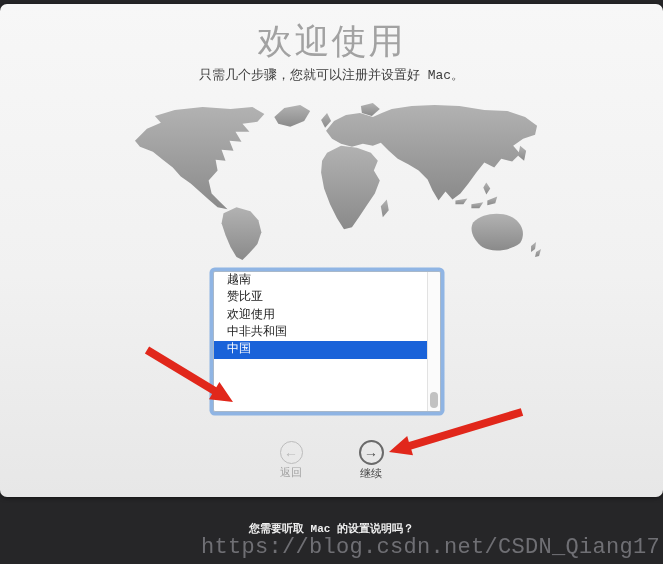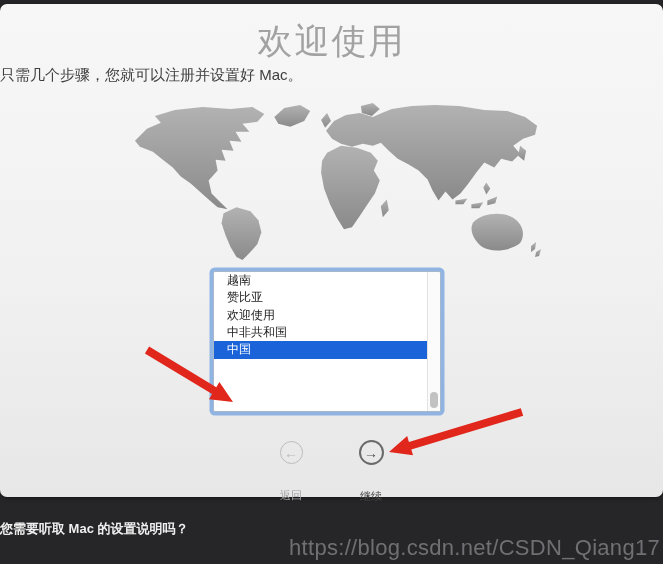--- a/index.html
+++ b/index.html
@@ -1,35 +1,35 @@
 <!DOCTYPE html>
 <html><head>
 <meta charset="utf-8">
 <style>
   * { margin:0; padding:0; box-sizing:border-box; }
   html,body { background:#161618; }
   .screen {
     position:relative; width:663px; height:564px; overflow:hidden;
-    font-family:Liberation Sans, sans-serif;
+    font-family:Liberation Mono, monospace;
     background:#262628;
   }
   .window {
     position:absolute; left:0; top:4px; width:663px; height:493px;
     border-radius:7px;
     background:linear-gradient(180deg,#f7f7f7 0%, #f1f1f1 55%, #e7e7e7 100%);
     box-shadow:0 1px 4px rgba(0,0,0,0.5);
   }
   .title {
     position:absolute; left:0; top:14px; width:100%;
     text-align:center; font-size:35px; font-weight:400;
     color:#a2a2a2; letter-spacing:2px;
   }
   .subtitle {
     position:absolute; left:0; top:62px; width:100%;
-    font-size:15px; color:#3d3d3d;
+    text-align:center; font-size:13px; color:#3d3d3d;
   }
   .map { position:absolute; left:131px; top:97px; width:418px; height:161px; }
   .listbox {
     position:absolute; left:213px; top:267px; width:228px; height:141px;
     background:#fff; border:1px solid #a8b8ca; border-radius:2px;
     box-shadow:0 0 0 3.5px rgba(127,170,226,0.85);
   }
   .rows { position:absolute; left:0; top:0; right:13px; bottom:0; overflow:hidden; }
   .row {
     height:17.35px; line-height:17.35px; font-size:12px; color:#1c1c1c;
@@ -43,30 +43,30 @@
   .thumb {
     position:absolute; right:2px; bottom:3px; width:8px; height:16px;
     background:#c2c2c2; border-radius:4px;
   }
   .nav-btn { position:absolute; width:48px; text-align:center; cursor:default; }
   .nav-btn .circle {
     width:23px; height:23px; margin:0 auto; border-radius:50%;
     display:flex; align-items:center; justify-content:center;
     font-size:14px;
   }
-  .nav-btn .blabel { margin-top:24px; font-size:11px; }
+  .nav-btn .blabel { margin-top:1px; font-size:11px; }
   .back-btn { left:267px; top:437px; }
   .back-btn .circle { border:1.5px solid #bcbcbc; color:#b8b8b8; }
   .back-btn .blabel { color:#a3a3a3; }
   .continue-btn { left:347px; top:436px; }
   .continue-btn .circle { width:25px; height:25px; border:2px solid #6a6a6a; color:#4f4f4f; font-weight:bold; }
   .continue-btn .blabel { color:#474747; }
   .footer {
-    position:absolute; left:0; right:0; top:521px; text-align:left;
-    color:#efefef; font-weight:bold; font-size:13px; line-height:16px;
+    position:absolute; left:0; right:0; top:521px; text-align:center;
+    color:#efefef; font-weight:bold; font-size:11px; line-height:16px;
   }
   .watermark {
     position:absolute; top:535px; right:3px; font-size:22px;
     color:rgba(172,172,178,0.55); letter-spacing:0.3px;
     pointer-events:none;
   }
   .annotations {
     position:absolute; left:0; top:0; width:663px; height:564px;
     pointer-events:none; z-index:10;
   }

